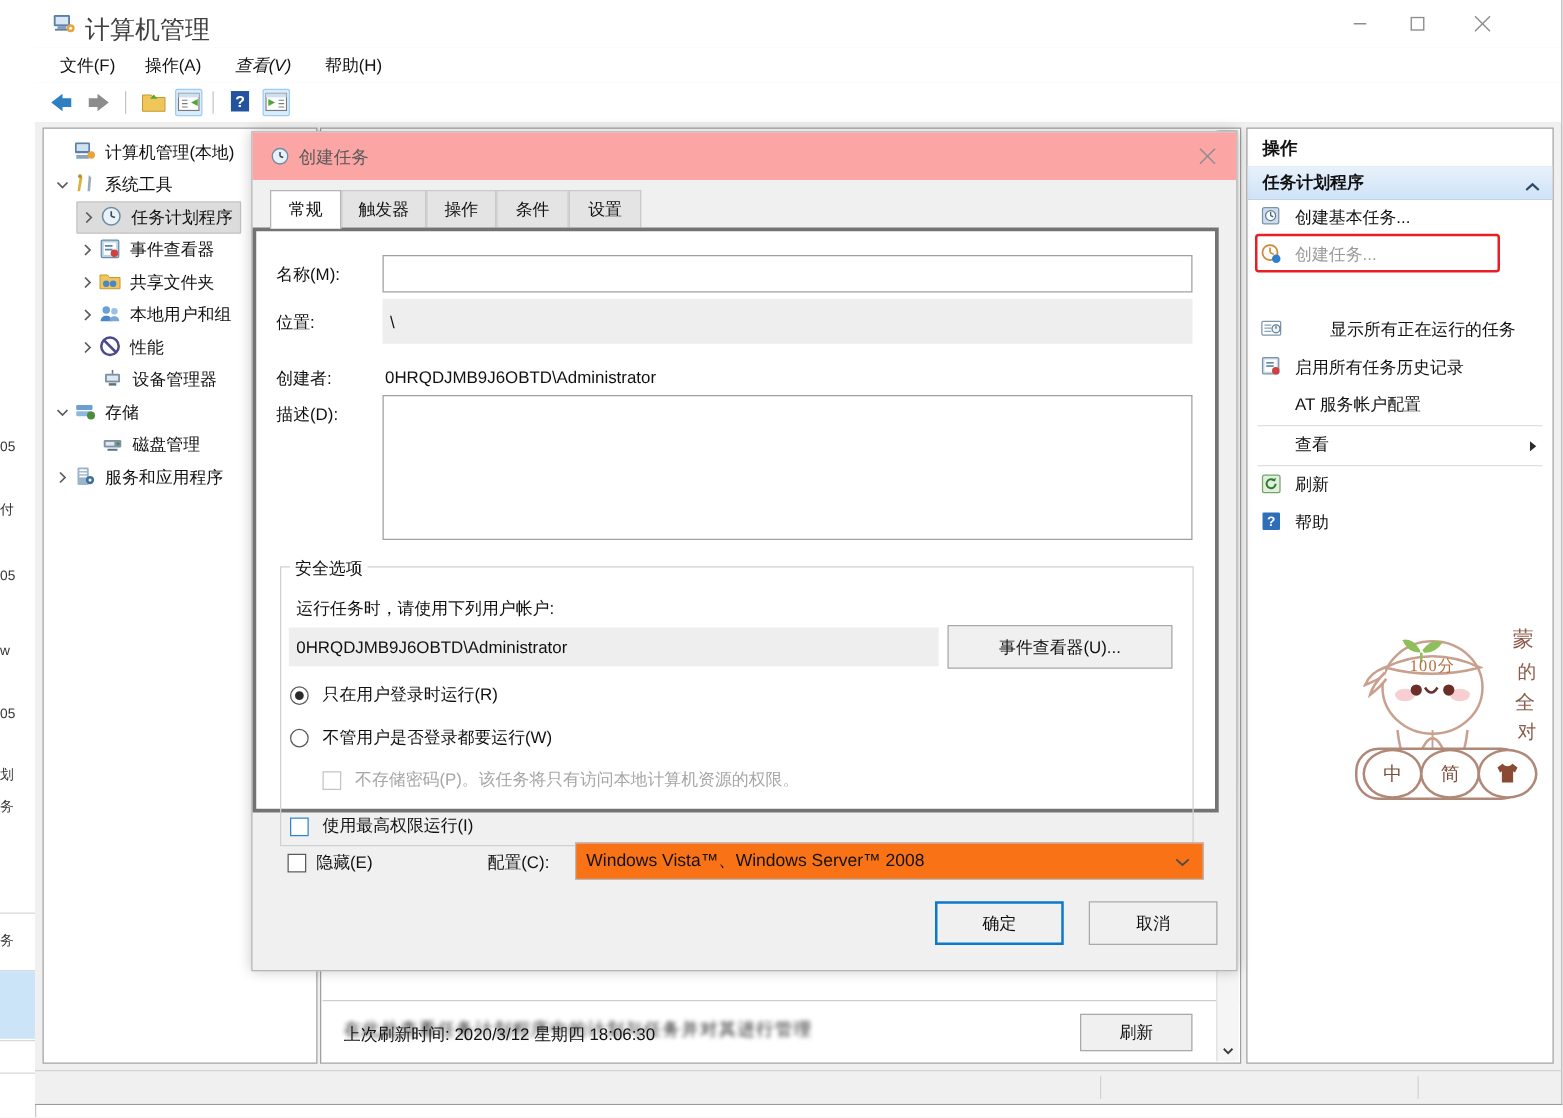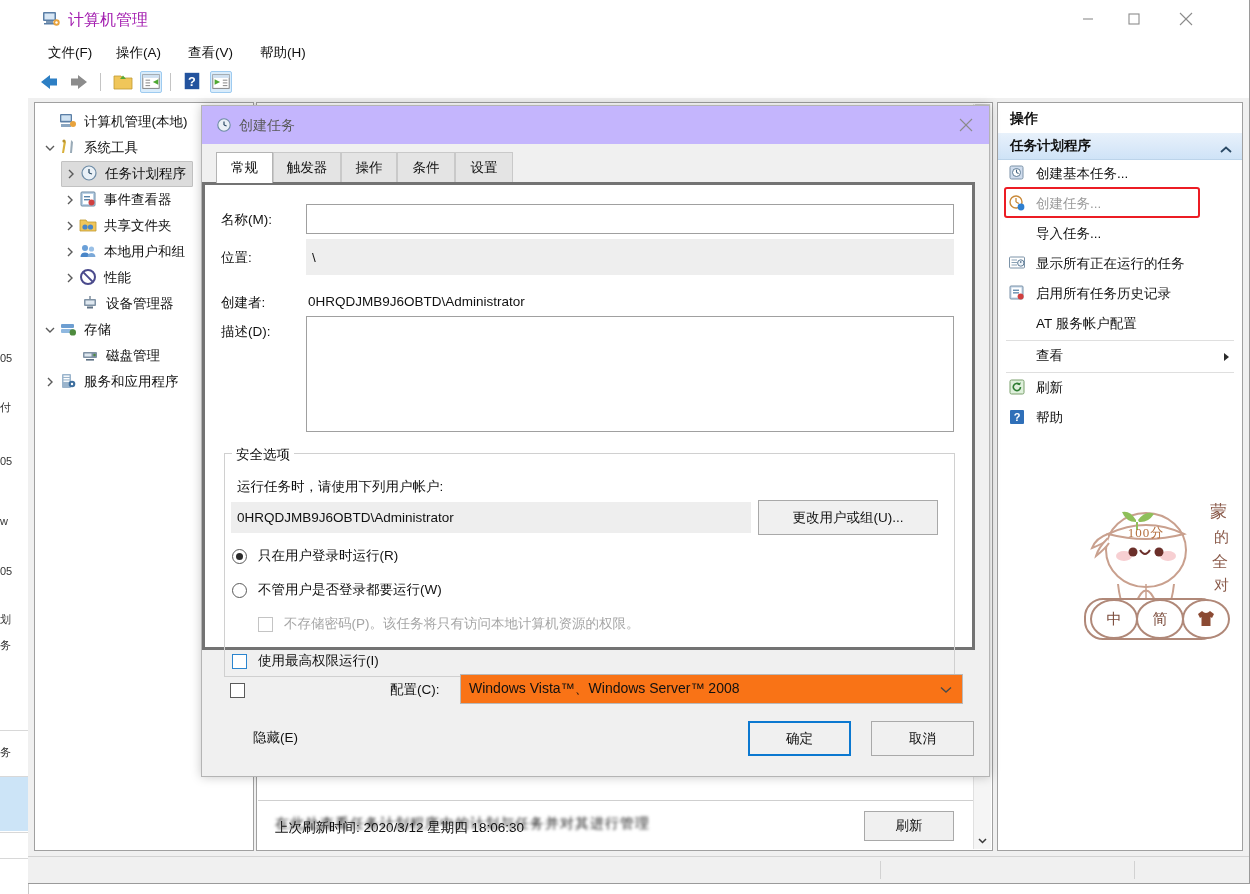--- a/index.html
+++ b/index.html
@@ -16,21 +16,21 @@
   .bg-line{position:absolute;left:0;font-size:11px;color:#333;white-space:nowrap;}
   .bg-vline{position:absolute;left:28px;top:0;width:1px;height:894px;background:#c8c8c8;}
   .bg-hline{position:absolute;left:0;width:28px;height:1px;background:#d8d8d8;}
   .bg-blue{position:absolute;left:0;width:28px;background:#cce4f7;}
 
   
   .win{position:absolute;left:28px;top:0;width:1222px;height:884px;background:#f0f0f0;
        border:1px solid #9a9a9a;border-top:none;border-left:none;box-sizing:border-box;}
   .titlebar{position:absolute;left:0;top:0;right:0;height:38px;background:#ffffff;}
   .title-ico{position:absolute;left:14px;top:10px;width:18px;height:18px;}
-  .title-text{position:absolute;left:40px;top:10px;font-size:16px;color:#a21caf;}
+  .title-text{position:absolute;left:40px;top:10px;font-size:20px;color:#404040;}
   .wbtn{position:absolute;top:0;width:46px;height:38px;cursor:default;}
   .wbtn svg{position:absolute;left:50%;top:50%;transform:translate(-50%,-50%);}
 
   
   .menubar{position:absolute;left:0;top:38px;right:0;height:28px;background:#ffffff;}
   .menu-item{position:absolute;top:4px;font-size:13.5px;color:#111;padding:2px 8px;cursor:default;}
 
   
   .toolbar{position:absolute;left:0;top:66px;right:0;height:32px;background:#ffffff;border-bottom:1px solid #dcdcdc;}
   .tb-icon{position:absolute;top:5px;width:22px;height:22px;cursor:default;}
@@ -76,21 +76,21 @@
   .mid-sb .thumb{position:absolute;left:1px;right:1px;top:0px;height:525px;background:#cdcdcd;}
   .mid-sb .arrow{position:absolute;left:0;right:0;height:17px;display:flex;align-items:center;justify-content:center;}
 
   
   .status{position:absolute;left:0;right:0;bottom:0;height:26px;background:#f0f0f0;border-top:1px solid #d2d2d2;}
   .status .cell{position:absolute;top:4px;bottom:4px;width:1px;background:#d2d2d2;}
 
   
   .dlg{position:absolute;left:201px;top:105px;width:789px;height:672px;background:#f0f0f0;
        border:1px solid #b4b4b4;box-sizing:border-box;box-shadow:0 0 10px rgba(0,0,0,0.22);}
-  .dlg-title{position:absolute;left:0;top:0;right:0;height:38px;background:#c4b5fd;}
+  .dlg-title{position:absolute;left:0;top:0;right:0;height:38px;background:#fca5a5;}
   .dlg-title .ic{position:absolute;left:14px;top:11px;width:16px;height:16px;}
   .dlg-title .tx{position:absolute;left:37px;top:11px;font-size:14px;color:#5a5a5a;}
   .dlg-close{position:absolute;right:0;top:0;width:46px;height:38px;cursor:default;}
   .dlg-close svg{position:absolute;left:50%;top:50%;transform:translate(-50%,-50%);}
 
   .tabstrip{position:absolute;left:14px;top:46px;right:14px;height:30px;}
   .tab{position:absolute;top:0;height:30px;box-sizing:border-box;display:flex;align-items:center;justify-content:center;
        font-size:13.5px;color:#111;border:1px solid #c9c9c9;border-bottom:none;background:#e4e4e4;cursor:default;}
   .tab.active{background:#ffffff;border-color:#b4b4b4;font-weight:normal;z-index:3;height:31px;}
 
@@ -179,21 +179,21 @@
         <svg width="14" height="14" viewBox="0 0 14 14">
           <line x1="1" y1="1" x2="13" y2="13" stroke="#8c8c8c" stroke-width="1.1"></line>
           <line x1="13" y1="1" x2="1" y2="13" stroke="#8c8c8c" stroke-width="1.1"></line>
         </svg>
       </div>
     </div>
 
     <div class="menubar">
       <div class="menu-item" style="left:12px;">文件(F)</div>
       <div class="menu-item" style="left:80px;">操作(A)</div>
-      <div class="menu-item" style="left:152px;">查看(V)</div>
+      <div class="menu-item" style="left:152px;font-style:italic;">查看(V)</div>
       <div class="menu-item" style="left:224px;">帮助(H)</div>
     </div>
 
     <div class="toolbar">
       <div class="tb-icon" style="left:10px;">
         <svg width="22" height="22" viewBox="0 0 22 22">
           <path d="M12 4 L3 11 L12 18 L12 14.5 L19 14.5 L19 7.5 L12 7.5 Z" fill="#2d7fc4"></path>
         </svg>
       </div>
       <div class="tb-icon" style="left:40px;">
@@ -460,26 +460,22 @@
               <circle cx="8" cy="8" r="6" fill="none" stroke="#c98a3a" stroke-width="1.4"></circle>
               <path d="M8 8 L8 4" stroke="#c98a3a" stroke-width="1.3"></path>
               <path d="M8 8 L11 9.5" stroke="#c98a3a" stroke-width="1.3"></path>
               <circle cx="13" cy="13" r="3.4" fill="#2f7fd0"></circle>
             </svg>
           </span>
           <span class="at">创建任务...</span>
         </div>
         <div class="act-hl" style="left:6px;top:84px;right:42px;height:31px;"></div>
 
-        <div class="act-row" style="top:116px;">
-          <span class="ai"></span>
-          <span class="at">导入任务...</span>
-        </div>
-
-        <div class="act-row" style="top:146px;">
+
+        <div class="act-row" style="top:146px;gap:28px;">
           <span class="ai">
             <svg width="18" height="18" viewBox="0 0 18 18">
               <rect x="1.5" y="3" width="15" height="11" rx="1" fill="#fff" stroke="#7c93a8"></rect>
               <line x1="3.5" y1="6" x2="9" y2="6" stroke="#8ba2b6"></line>
               <line x1="3.5" y1="8.5" x2="9" y2="8.5" stroke="#8ba2b6"></line>
               <line x1="3.5" y1="11" x2="9" y2="11" stroke="#8ba2b6"></line>
               <circle cx="12.8" cy="9" r="3.2" fill="#eef4fa" stroke="#5e7c96"></circle>
               <line x1="12.8" y1="9" x2="12.8" y2="7" stroke="#40607c"></line>
             </svg>
           </span>
@@ -591,37 +587,37 @@
       <div class="finput" style="left:101px;top:131px;width:648px;height:116px;"></div>
 
       <div class="grp" style="left:19px;top:268px;width:731px;height:224px;"></div>
       <span class="grp-title" style="left:27px;top:261px;">安全选项</span>
 
       <span class="fstatic" style="left:32px;top:293px;">运行任务时，请使用下列用户帐户:</span>
 
       <div class="fro" style="left:26px;top:317px;width:520px;height:31px;">
         <span>0HRQDJMB9J6OBTD\Administrator</span>
       </div>
-      <div class="btn" style="left:553px;top:315px;width:180px;height:35px;">更改用户或组(U)...</div>
+      <div class="btn" style="left:553px;top:315px;width:180px;height:35px;">事件查看器(U)...</div>
 
       <span class="rad on" style="left:27px;top:364px;"></span>
       <span class="fstatic" style="left:53px;top:362px;">只在用户登录时运行(R)</span>
 
       <span class="rad" style="left:27px;top:398px;"></span>
       <span class="fstatic" style="left:53px;top:396px;">不管用户是否登录都要运行(W)</span>
 
       <span class="chk gray" style="left:53px;top:432px;"></span>
       <span class="fstatic dimtxt" style="left:79px;top:430px;">不存储密码(P)。该任务将只有访问本地计算机资源的权限。</span>
 
       <span class="chk" style="left:27px;top:469px;"></span>
       <span class="fstatic" style="left:53px;top:467px;">使用最高权限运行(I)</span>
     </div>
 
     <span class="chk dark" style="left:28px;top:577px;"></span>
-    <span class="fstatic" style="left:51px;top:575px;margin-top:48px;">隐藏(E)</span>
+    <span class="fstatic" style="left:51px;top:575px;">隐藏(E)</span>
 
     <span class="fstatic" style="left:188px;top:575px;">配置(C):</span>
     <div class="combo" style="left:258px;top:568px;width:503px;height:30px;">
       <span class="val">Windows Vista™、Windows Server™ 2008</span>
       <span class="car">
         <svg width="12" height="8" viewBox="0 0 12 8">
             <path d="M1 2 L6 6.5 L11 2" fill="none" stroke="#4a4a4a" stroke-width="1.4"></path>
           </svg>
       </span>
     </div>

